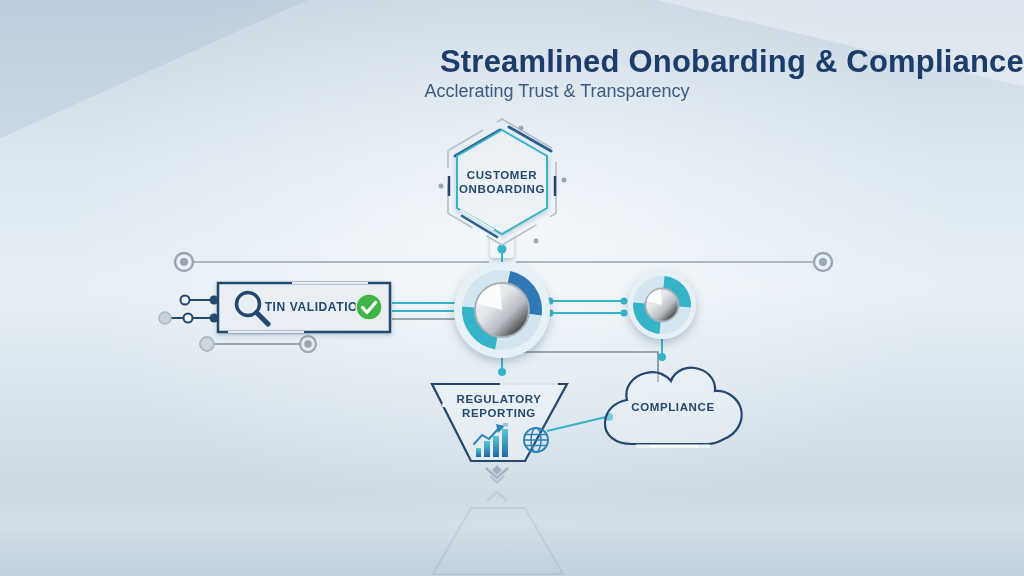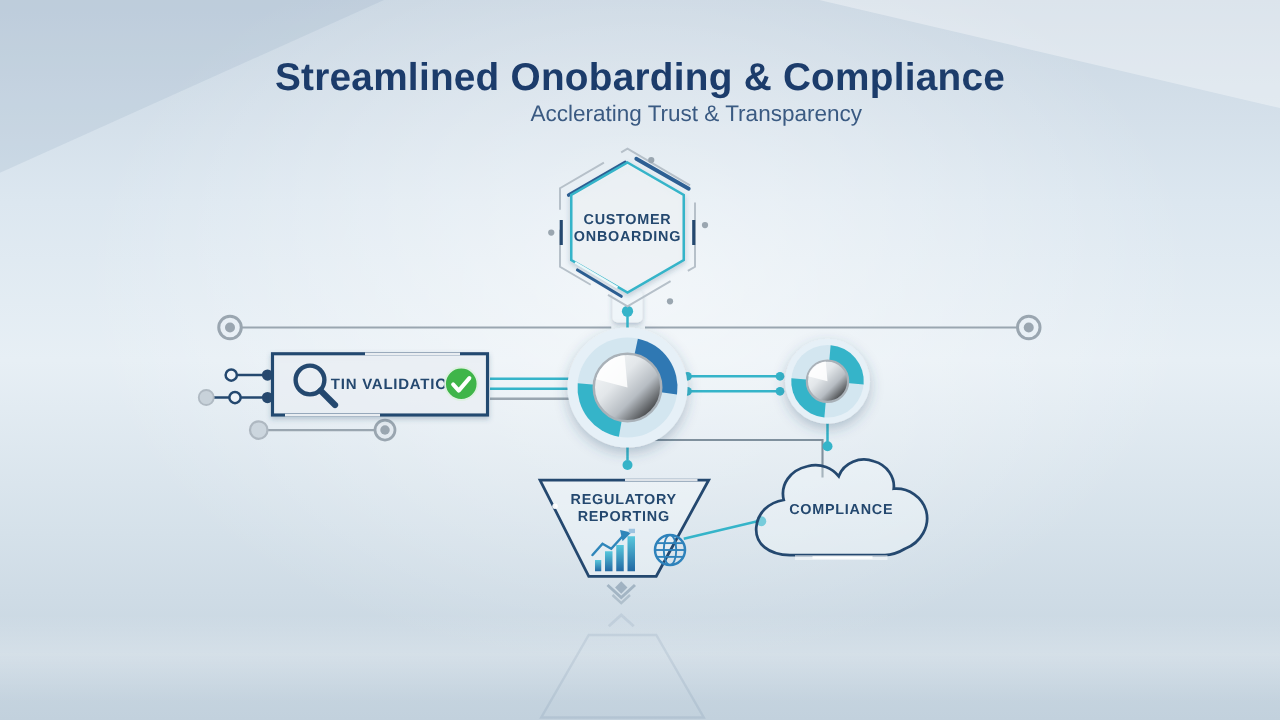--- a/index.html
+++ b/index.html
@@ -10,21 +10,21 @@
       radial-gradient(ellipse at 50% 40%, rgba(255,255,255,0.55), rgba(255,255,255,0) 62%),
       linear-gradient(180deg,#c9d6e2 0%,#dce7f0 28%,#e7eff5 50%,#d5e1ea 74%,#c2d1dd 100%);
   }
   .beam-tr{position:absolute;inset:0;background:rgba(255,255,255,0.35);
     clip-path:polygon(64% 0,100% 0,100% 15%);pointer-events:none;}
   .beam-tl{position:absolute;inset:0;background:rgba(150,172,194,0.22);
     clip-path:polygon(0 0,30% 0,0 24%);pointer-events:none;}
   .sheen{position:absolute;left:0;right:0;top:492px;height:70px;pointer-events:none;
     background:linear-gradient(180deg,rgba(255,255,255,0) 0%,rgba(255,255,255,0.22) 45%,rgba(255,255,255,0) 100%);}
   .title{
-    position:absolute;top:44px;left:0;width:100%;text-align:center;
+    position:absolute;top:44px;left:0;width:100%;text-align:right;
     font-size:31px;font-weight:700;color:var(--navy,#1c3c6b);letter-spacing:0.2px;
   }
   .subtitle{
     position:absolute;top:81px;left:0;width:100%;text-align:center;
     font-size:18px;font-weight:500;color:var(--subtitle_navy,#3a5a82);padding-left:45px;
   }
   svg{position:absolute;left:0;top:0;}
   text{font-family:"Liberation Sans",sans-serif;}
   .node-label{fill:var(--stroke_navy,#24486f);font-weight:700;font-size:11.5px;letter-spacing:0.6px;text-anchor:middle;}
   .navy-stroke{stroke:var(--stroke_navy,#24486f);}

